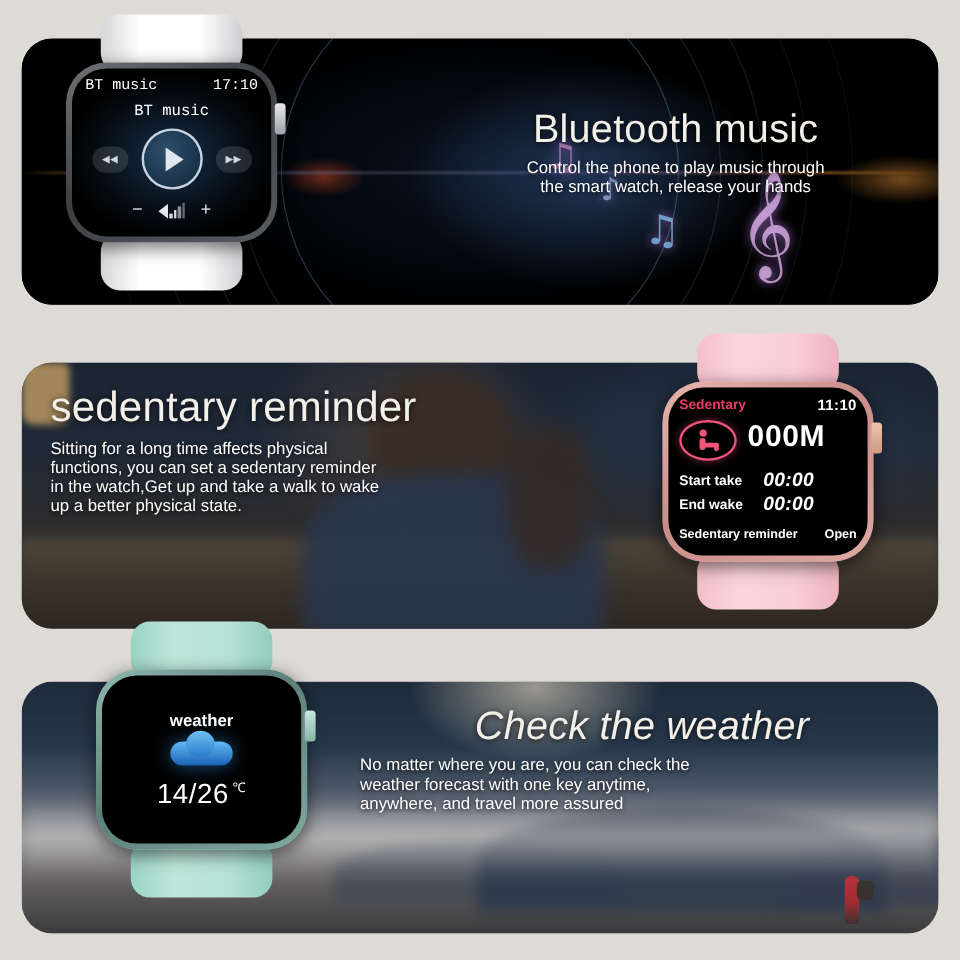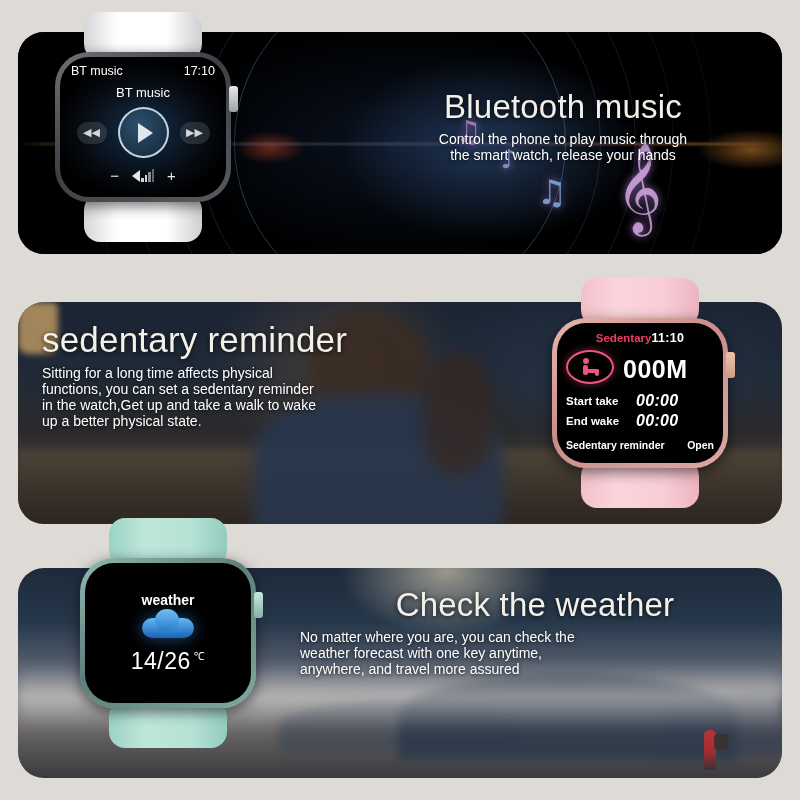--- a/index.html
+++ b/index.html
@@ -150,21 +150,21 @@
     color: #ffffff;
     line-height: 1.16;
     text-shadow: 0 1px 4px rgba(0,0,0,.85);
     white-space: pre-line;
   }
 
   #copy-music      { left: 330px; top: 58px;  width: 430px; text-align: center; }
   #copy-sedentary  { left: 42px;  top: 322px; width: 470px; text-align: left; }
   #copy-sedentary .headline { font-size: 35px; }
   #copy-weather    { left: 300px; top: 588px; width: 470px; text-align: left; }
-  #copy-weather .headline { text-align: center; }
+  #copy-weather .headline { text-align: center; font-style: italic; }
 
   
   .watch { position: absolute; }
   .band {
     position: absolute; left: 50%; transform: translateX(-50%);
     width: 118px;
   }
   .band-top {
     top: -40px; height: 58px;
     border-radius: 16px 16px 40px 40px / 16px 16px 26px 26px;
@@ -194,20 +194,21 @@
     width: 9px; height: 26px; border-radius: 3px;
   }
 
   
   #watch-music { left: 55px; top: 52px; }
   #watch-music .band-top, #watch-music .band-bot {
     background: linear-gradient(to right, #d6d6d8 0%, #ffffff 28%, #ffffff 70%, #cfcfd2 100%);
   }
   #watch-music .case {
     background: linear-gradient(145deg, #6f7378, #3c4045 45%, #585c61);
+    font-family: Liberation Mono, monospace;
   }
   #watch-music .crown { background: linear-gradient(to bottom, #e8e8ea, #9ea1a6); }
 
   
   #watch-sedentary { left: 552px; top: 318px; }
   #watch-sedentary .band-top, #watch-sedentary .band-bot {
     background: linear-gradient(to right, #f3bfc9 0%, #fbd5dc 30%, #f9cdd6 70%, #edb4c0 100%);
   }
   #watch-sedentary .case {
     background: linear-gradient(145deg, #e8b4ad, #c98d88 45%, #dda9a3);
@@ -273,24 +274,24 @@
     border-right: 8px solid #e4e9ee;
   }
   .vol-icon i { display:block; width:2.5px; background:#cfd6dd; }
   .vol-icon i:nth-of-type(1){ height:4px; }
   .vol-icon i:nth-of-type(2){ height:7px; }
   .vol-icon i:nth-of-type(3){ height:10px; opacity:.65; }
   .vol-icon i:nth-of-type(4){ height:13px; opacity:.45; }
 
   
   .sed-screen { padding: 8px 9px; box-sizing: border-box; }
-  .sed-top { display:flex; justify-content: center; align-items:center; }
+  .sed-top { display:flex; justify-content: space-between; align-items:center; }
   .sed-label { color:#ef3b63; font-size: 11.5px; font-weight: bold; }
   .sed-time  { color:#fff;    font-size: 12.5px; font-weight: bold; letter-spacing: .3px; }
-  .sed-mid { display:flex; align-items:flex-end; gap: 9px; margin-top: 5px; }
+  .sed-mid { display:flex; align-items:flex-start; gap: 9px; margin-top: 5px; }
   .sed-oval {
     width: 44px; height: 30px; border-radius: 50%;
     border: 2px solid #f0547a;
     display:flex; align-items:center; justify-content:center;
     box-shadow: 0 0 8px rgba(240,84,122,.45);
   }
   .sed-person { position: relative; width: 20px; height: 18px; }
   .sed-person .hd {
     position:absolute; left: 3px; top: 0; width: 6px; height: 6px;
     border-radius:50%; background:#f0547a;

